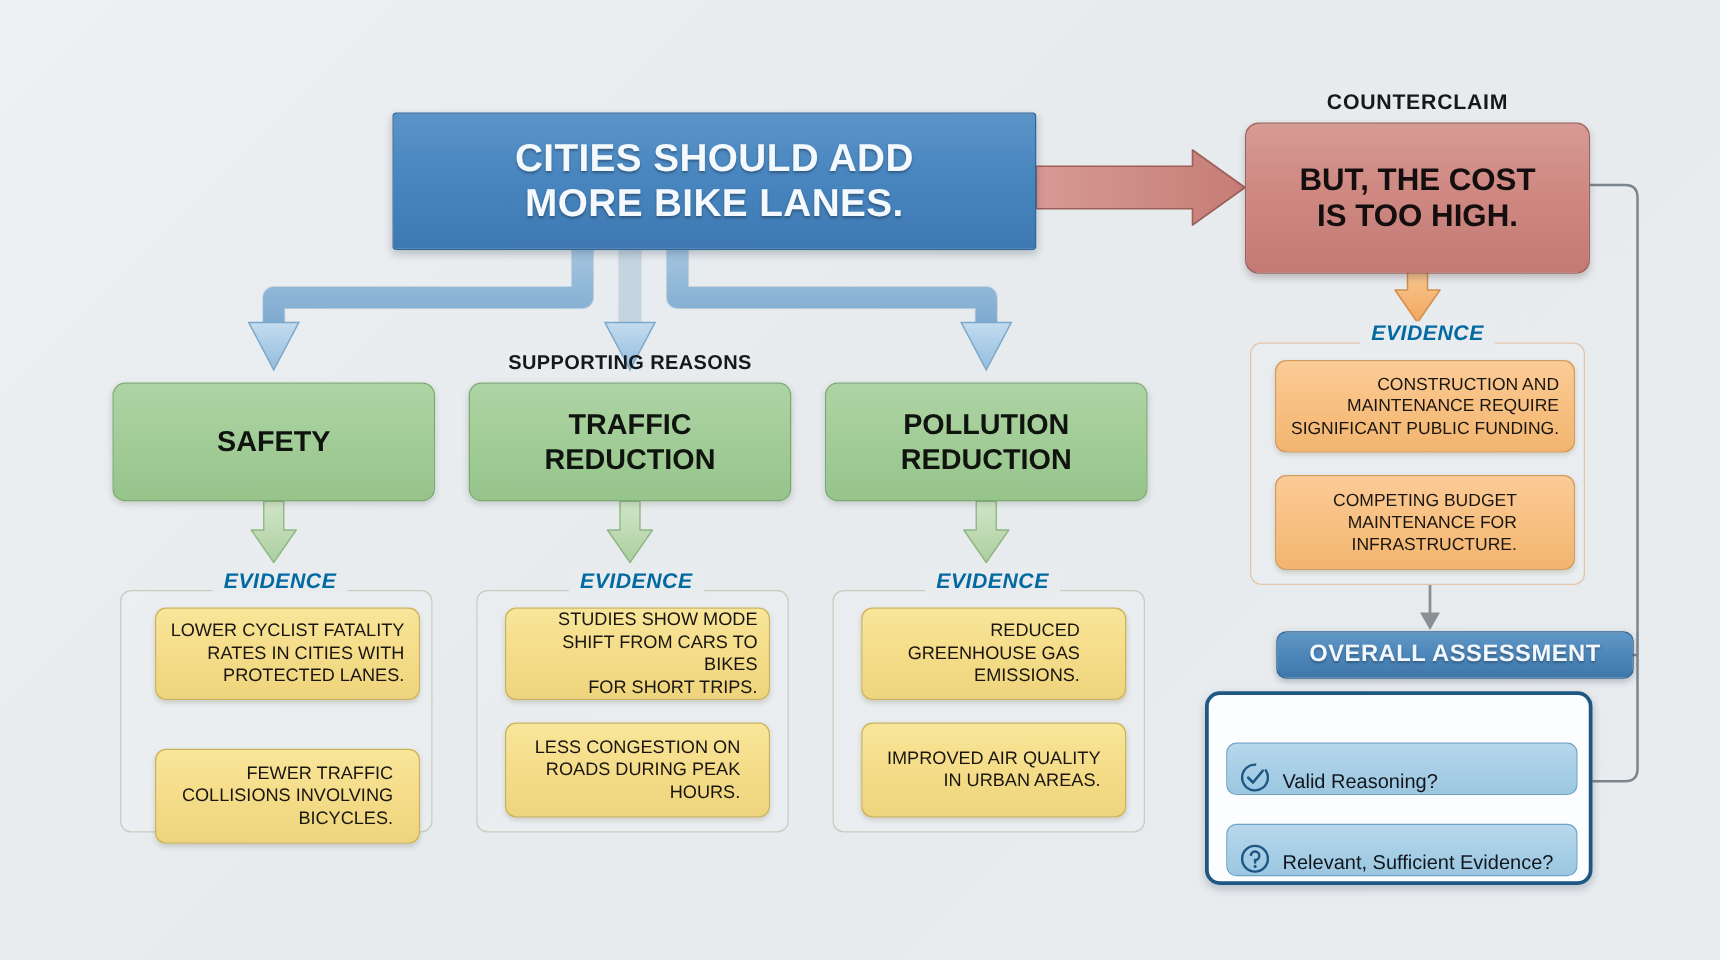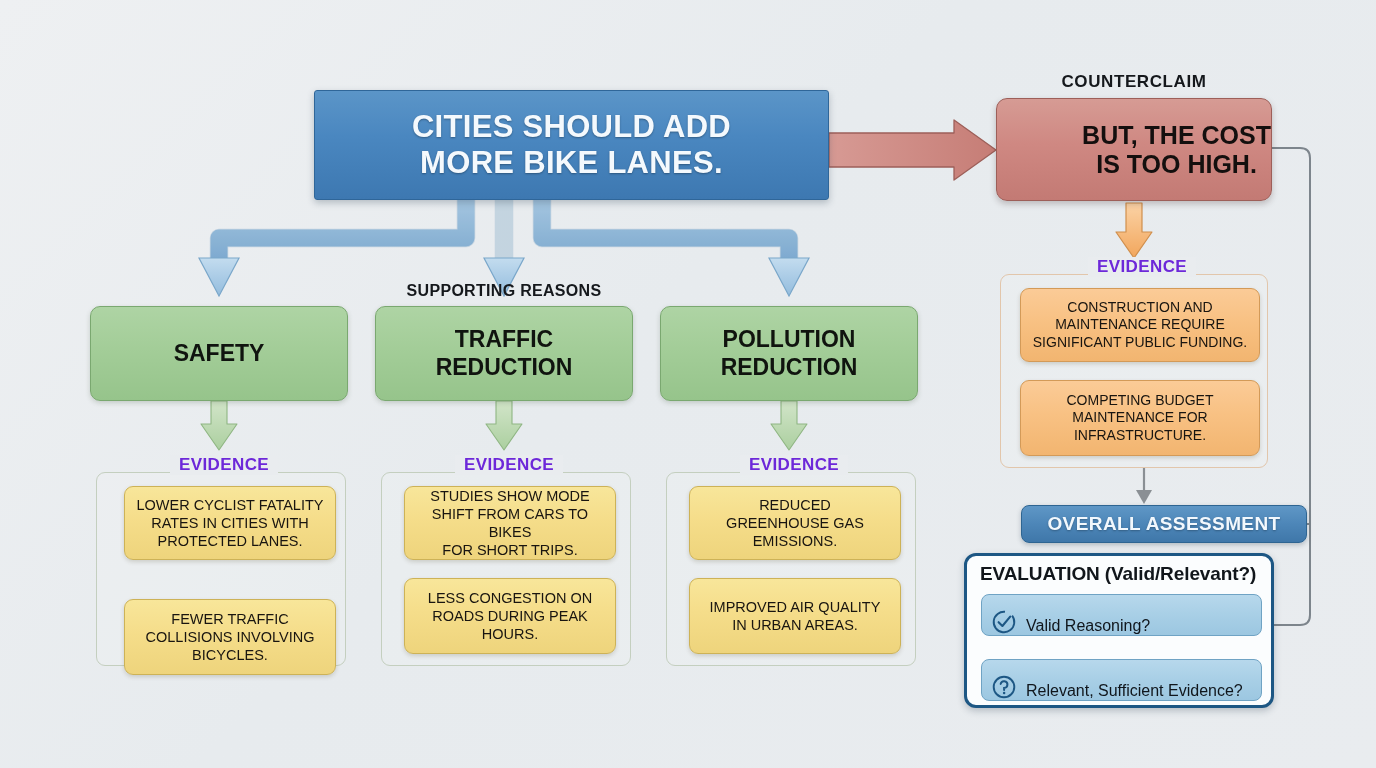--- a/index.html
+++ b/index.html
@@ -55,26 +55,26 @@
   }
 
   
   .counter-label {
     left: 996px; top: 72px; width: 276px;
     text-align: center;
     font-size: 17px; font-weight: bold; color: #15181c;
     letter-spacing: .6px;
   }
   .counter-box {
-    left: 996px; top: 98px; width: 276px; height: 103px;
+    left: 996px; top: 98px; width: 276px; height: 121px;
     border-radius: 11px;
     background: linear-gradient(180deg, #d69b94 0%, #cf8882 45%, #c37a74 100%);
     border: 1px solid #9d5f59;
     box-shadow: 0 3px 6px rgba(60,40,40,.25);
-    display: flex; align-items: center; justify-content: flex-end;
+    display: flex; align-items: center; justify-content: center;
   }
   .counter-text {
     color: #140f0e;
     font-size: 25px; font-weight: bold;
     line-height: 1.15; text-align: center;
     white-space: pre-line;
   }
 
   
   .reasons-label {
@@ -111,23 +111,24 @@
   }
   .ev-group.green { border-color: #c4cfbf; }
   .ev-group.orange { border-color: #e2c6ab; }
 
   .ev-legend {
     position: absolute;
     background: #e9ecef;
     padding: 0 9px;
     font-size: 17px;
     font-weight: bold;
-    color: #6d28d9;
+    color: #0369a1;
     letter-spacing: .4px;
     white-space: nowrap;
+    font-style: italic;
   }
 
   
   .ev-card {
     position: absolute;
     border-radius: 9px;
     display: flex; align-items: center; justify-content: center;
     box-shadow: 0 2px 4px rgba(80,75,45,.20);
   }
   .ev-card.yellow {
@@ -135,21 +136,21 @@
     border: 1px solid #cdb257;
   }
   .ev-card.orange {
     background: linear-gradient(180deg, #fbcb97 0%, #f8c183 45%, #f2b570 100%);
     border: 1px solid #d39a58;
   }
   .ev-card span {
     color: #191510;
     font-size: 14.5px;
     line-height: 1.25;
-    text-align: center;
+    text-align: right;
     padding: 0 9px;
     white-space: pre-line;
   }
   .ev-card.orange span { font-size: 14px; }
 
   
   .assess-box {
     left: 1021px; top: 505px; width: 286px; height: 38px;
     border-radius: 8px;
     background: linear-gradient(180deg, #5f97c6 0%, #4d86b8 50%, #3f77a9 100%);
@@ -349,21 +350,20 @@
   <div class="ev-card yellow" style="left:689px; top:578px; width:210px; height:74px;">
     <span>IMPROVED AIR QUALITY
 IN URBAN AREAS.</span>
   </div>
 
   <div class="abs assess-box">
     <div class="assess-text">OVERALL ASSESSMENT</div>
   </div>
 
   <div class="abs eval-panel">
-    <div class="eval-title">EVALUATION (Valid/Relevant?)</div>
 
     <div class="eval-item eval-item-0">
       <svg class="eval-icon" viewBox="0 0 26 26">
         <circle cx="13" cy="13" r="10.3" fill="none" stroke="#1d5784" stroke-width="1.9" stroke-dasharray="56 9" transform="rotate(-38 13 13)"></circle>
         <path d="M 7.6 13.2 L 11.4 17 L 19.2 7.6" fill="none" stroke="#1d5784" stroke-width="2.1" stroke-linecap="round" stroke-linejoin="round"></path>
       </svg>
       <span class="eval-label">Valid Reasoning?</span>
     </div>
 
     <div class="eval-item eval-item-1">

